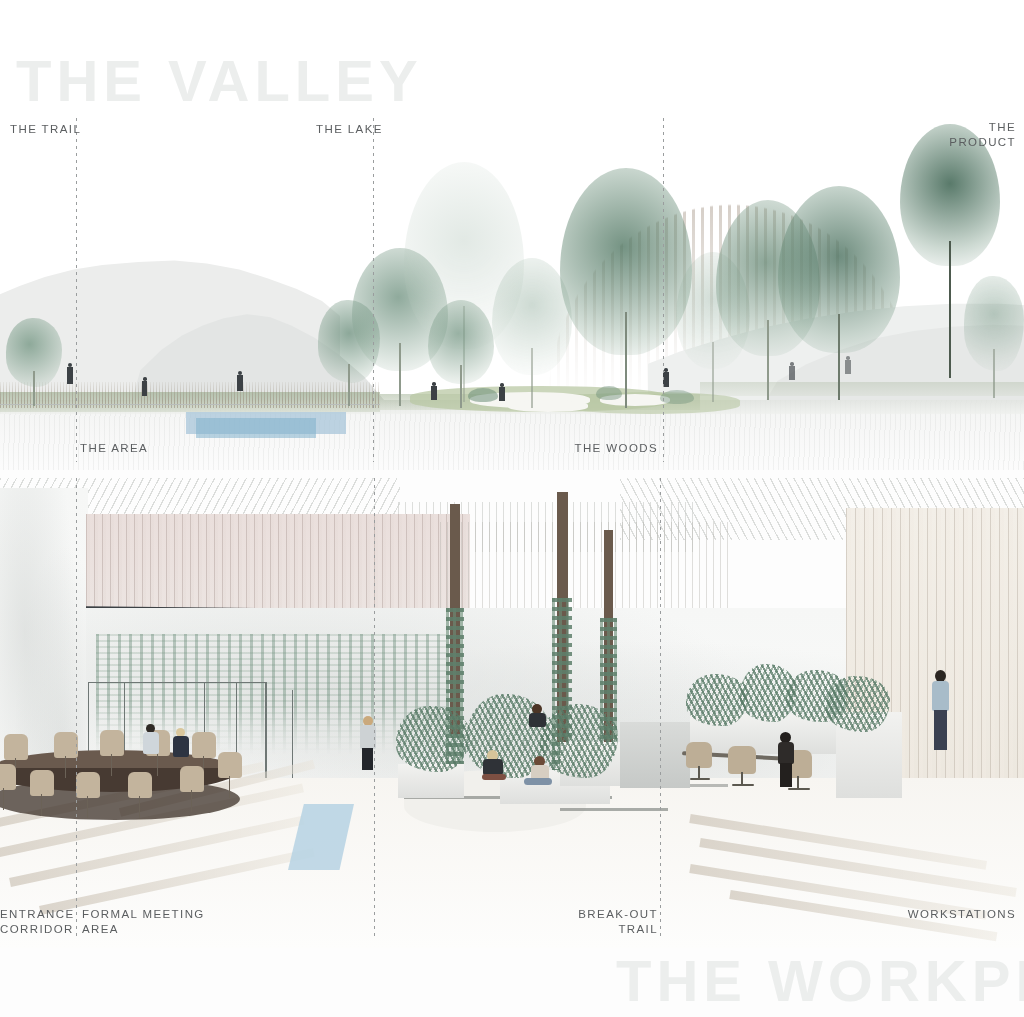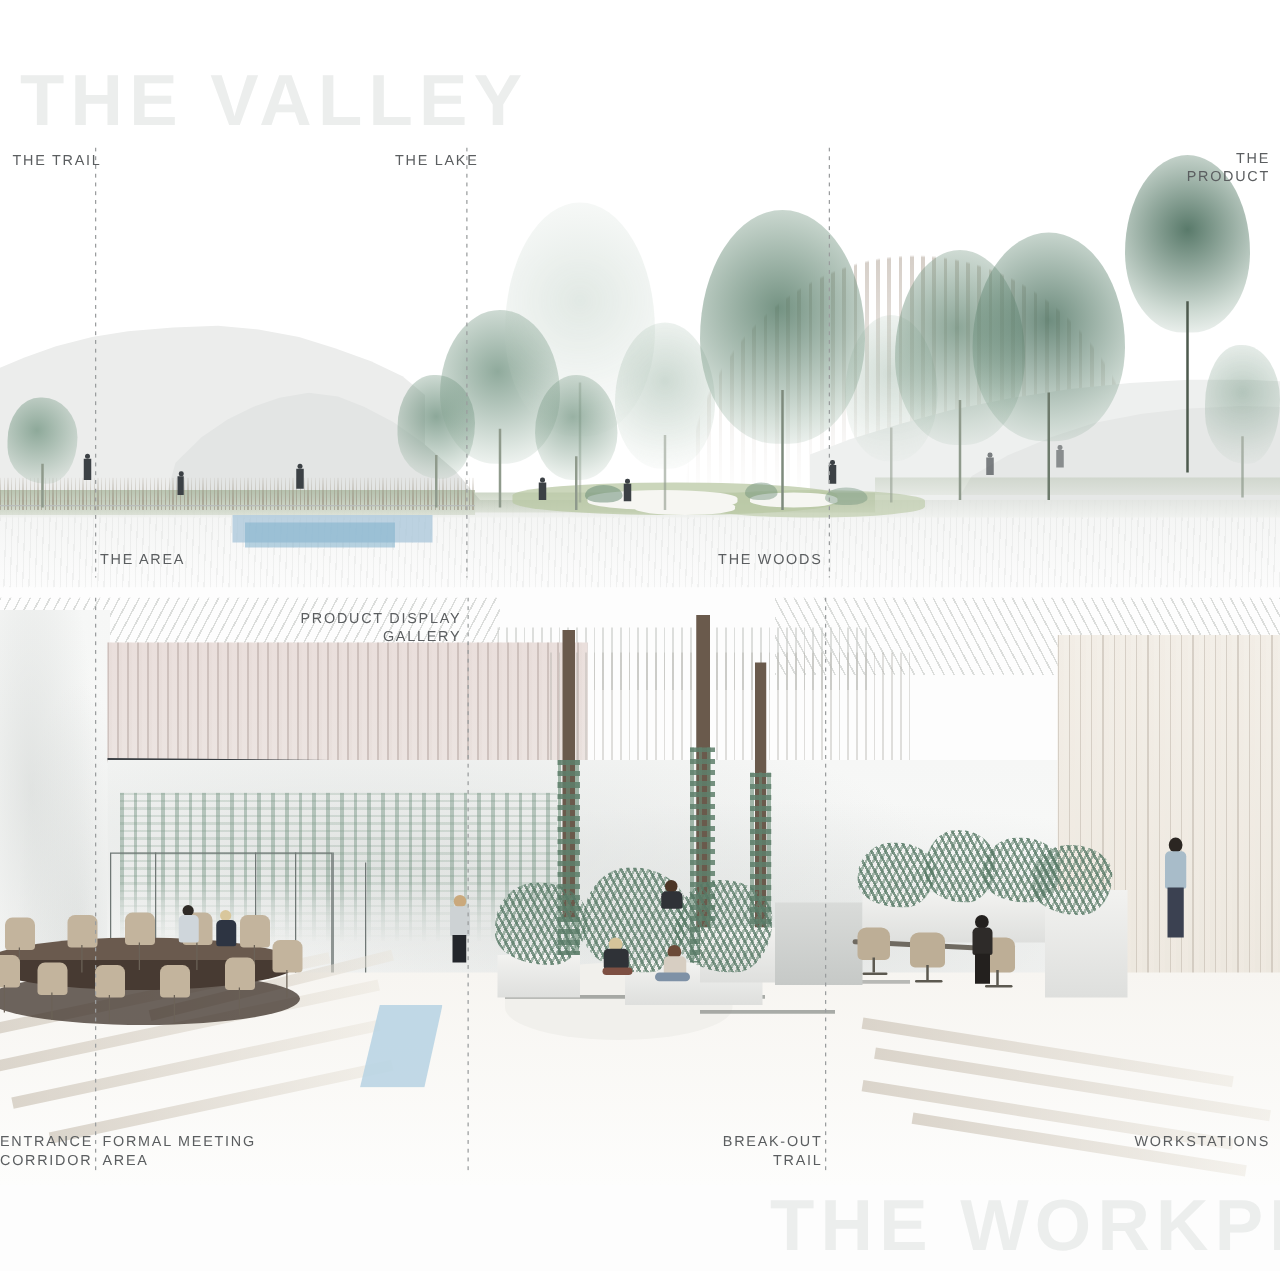--- a/index.html
+++ b/index.html
@@ -497,22 +497,20 @@
       <div class="p-head" style="left:5px;top:0;width:11px;height:12px;background:#2b2622;"></div>
       <div class="p-body" style="left:2px;top:11px;width:17px;height:30px;background:#a8bcc9;"></div>
       <div class="p-legs" style="left:4px;top:40px;width:13px;height:40px;background:#3b4151;"></div>
     </div>
   </div>
 
   <div class="dash" style="left:76px;top:478px;height:460px;"></div>
   <div class="dash" style="left:374px;top:478px;height:460px;"></div>
   <div class="dash" style="left:660px;top:478px;height:460px;"></div>
 
-  <div class="lbl r" style="left:180px;width:189px;top:488px;">PRODUCT DISPLAY
-GALLERY</div>
 
   <div class="lbl r" style="left:0;width:71px;top:907px;">ENTRANCE
 CORRIDOR</div>
   <div class="lbl" style="left:82px;top:907px;">FORMAL MEETING
 AREA</div>
   <div class="lbl r" style="left:520px;width:138px;top:907px;">BREAK-OUT
 TRAIL</div>
   <div class="lbl r" style="left:840px;width:176px;top:907px;">WORKSTATIONS</div>
 
   <div class="ghost" style="left:616px;top:952px;font-size:58px;">THE WORKPLACE</div>

